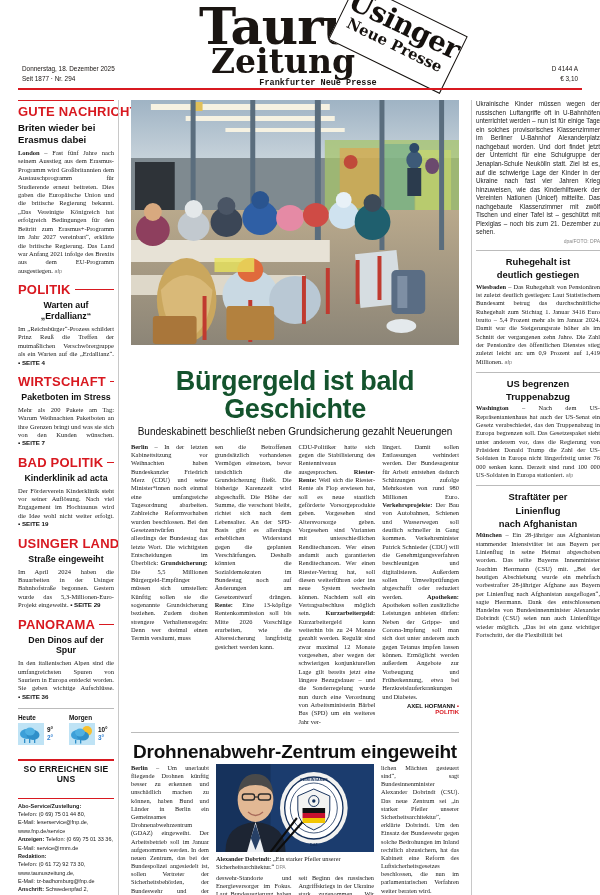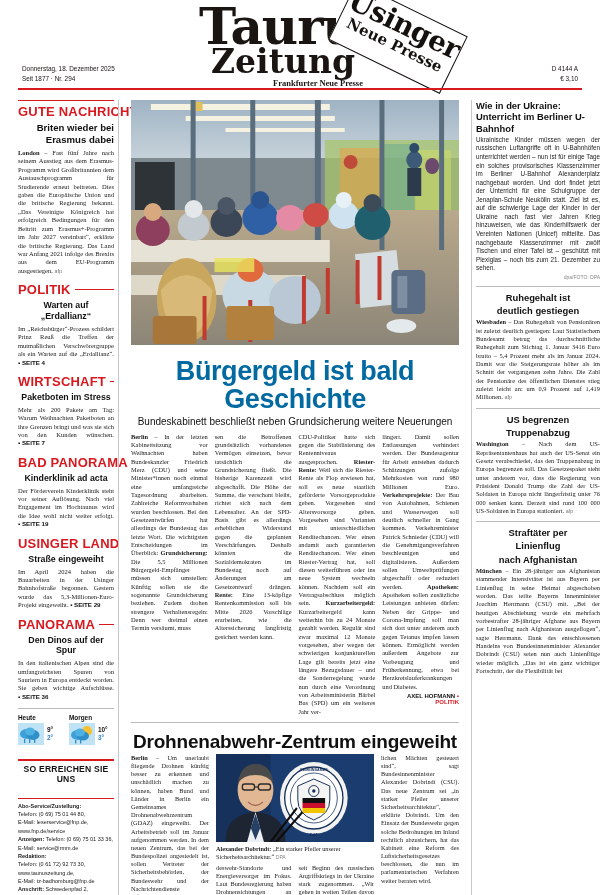--- a/index.html
+++ b/index.html
@@ -41,21 +41,21 @@
   .logo-zeitung {
     font-family: "DejaVu Serif", "Liberation Serif", serif;
     font-weight: 700;
     font-size: 33px;
     line-height: 0.9;
     color: #1a1512;
     margin-left: -34px;
     margin-top: -3px;
   }
   .logo-sub {
-    font-family: Liberation Serif, serif;
+    font-family: Liberation Mono, monospace;
     font-weight: 700;
     font-size: 8.5px;
     color: #1a1512;
     margin-top: 1px;
     margin-left: 36px;
   }
   .stamp {
     position: absolute;
     left: 336px;
     top: 6px;
@@ -155,21 +155,21 @@
     height: 1.4px;
     background: #d81920;
     margin-bottom: 3px;
   }
   .rail-head {
     font-family: "Liberation Sans", sans-serif;
     font-weight: 700;
     font-size: 9.6px;
     line-height: 1.22;
     color: #111;
-    text-align: right;
+    text-align: left;
     margin: 3px 0 3px 0;
   }
   .rail-head.left { text-align: center; font-size: 8.8px; }
   .rail-body {
     font-family: "Liberation Serif", serif;
     font-size: 6.5px;
     line-height: 1.3;
     color: #1a1a1a;
     text-align: justify;
     hyphens: auto;
@@ -266,24 +266,24 @@
     text-align: right;
     margin-top: 1px;
   }
 
   
   .main-head {
     font-family: "Liberation Sans", sans-serif;
     font-weight: 700;
     font-size: 27px;
     line-height: 1.05;
-    color: #0369a1;
+    color: #14532d;
     text-align: center;
     letter-spacing: -0.4px;
-    margin: 12px 0 2px;
+    margin: 22px 0 2px;
   }
   .main-sub {
     font-family: "Liberation Sans", sans-serif;
     font-size: 10px;
     line-height: 1.2;
     color: #111;
     text-align: center;
     margin-bottom: 5px;
   }
   .byline {
@@ -406,21 +406,21 @@
         <div class="kicker">
           <span class="kicker-text">WIRTSCHAFT</span>
           <span class="kicker-line"></span>
         </div>
         <div class="rail-head left">Paketboten im Stress</div>
         <div class="rail-body"><span>Mehr als 200 Pakete am Tag: Warum Weihnachten Paketboten an ihre Grenzen bringt und was sie sich von den Kunden wünschen.</span> <span class="seite">▪ SEITE 7</span></div>
       </div>
 
       <div class="rail-sec">
         <div class="kicker">
-          <span class="kicker-text">BAD PANORAMA</span>
+          <span class="kicker-text">BAD POLITIK</span>
           <span class="kicker-line"></span>
         </div>
         <div class="rail-head left">Kinderklinik ad acta</div>
         <div class="rail-body"><span>Der Förderverein Kinderklinik steht vor seiner Auflösung. Nach viel Engagement im Hochtaunus wird die Idee wohl nicht weiter erfolgt.</span> <span class="seite">▪ SEITE 19</span></div>
       </div>
 
       <div class="rail-sec">
         <div class="kicker">
           <span class="kicker-text">USINGER LAND</span>
           <span class="kicker-line"></span>
@@ -586,21 +586,21 @@
             <rect x="226" y="160" width="4" height="44"></rect>
             <rect x="248" y="156" width="4" height="44"></rect>
           </g>
           <rect x="96" y="206" width="48" height="34" rx="3" fill="#b3813e"></rect>
           <rect x="22" y="216" width="44" height="28" rx="3" fill="#a9763a"></rect>
           <ellipse cx="272" cy="226" rx="15" ry="7" fill="#e4e9ec"></ellipse>
         </svg>
       </div>
 
       <div class="main-head">Bürgergeld ist bald Geschichte</div>
-      <div class="main-sub">Bundeskabinett beschließt neben Grundsicherung weitere Neuerungen</div>
+      <div class="main-sub">Bundeskabinett beschließt neben Grundsicherung gezahlt Neuerungen</div>
 
       <div style="display:flex;gap:7px">
         <div style="flex:1" class="cols4-col">
           <div style="font-family:'Liberation Serif',serif;font-size:6.4px;line-height:1.3;text-align:justify;hyphens:auto;color:#1a1a1a">
             <b>Berlin</b><span> – In der letzten Kabinettsitzung vor Weihnachten haben Bundeskanzler Friedrich Merz (CDU) und seine Minister*innen noch einmal eine umfangreiche Tagesordnung abarbeiten. Zahlreiche Reformvorhaben wurden beschlossen. Bei den Gesetzentwürfen hat allerdings der Bundestag das letzte Wort. Die wichtigsten Entscheidungen im Überblick:</span>
             <span style="text-indent:5px"><b>Grundsicherung:</b><span> Die 5,5 Millionen Bürgergeld-Empfänger müssen sich umstellen: Künftig sollen sie die sogenannte Grundsicherung beziehen. Zudem drohen strengere Verhaltensregeln: Denn wer dreimal einen Termin versäumt, muss</span></span>
           </div>
         </div>
         <div style="flex:1">
           <div style="font-family:'Liberation Serif',serif;font-size:6.4px;line-height:1.3;text-align:justify;hyphens:auto;color:#1a1a1a">
@@ -695,21 +695,20 @@
           </div>
         </div>
       </div>
     </div>
 
     <div class="vrule"></div>
 
     <div class="col-right">
 
       <div class="rr-sec">
-        <div class="rr-head">Wie in der Ukraine: Unterricht im Berliner U-Bahnhof</div>
         <div class="rr-body-sans">Ukrainische Kinder müssen wegen der russischen Luftangriffe oft in U-Bahnhöfen unterrichtet werden – nun ist für einige Tage ein solches provisorisches Klassenzimmer im Berliner U-Bahnhof Alexanderplatz nachgebaut worden. Und dort findet jetzt der Unterricht für eine Schulgruppe der Jenaplan-Schule Neukölln statt. Ziel ist es, auf die schwierige Lage der Kinder in der Ukraine nach fast vier Jahren Krieg hinzuweisen, wie das Kinderhilfswerk der Vereinten Nationen (Unicef) mitteilte. Das nachgebaute Klassenzimmer mit zwölf Tischen und einer Tafel ist – geschützt mit Plexiglas – noch bis zum 21. Dezember zu sehen.</div>
         <div class="photo-credit">dpa/FOTO: DPA</div>
       </div>
 
       <div class="hr-thin"></div>
 
       <div class="rr-sec">
         <div class="rr-head center">Ruhegehalt ist</div>
         <div class="rr-head center">deutlich gestiegen</div>
         <div class="rr-body"><b>Wiesbaden</b><span> – Das Ruhegehalt von Pensionären ist zuletzt deutlich gestiegen: Laut Statistischem Bundesamt betrug das durchschnittliche Ruhegehalt zum Stichtag 1. Januar 3416 Euro brutto – 5,4 Prozent mehr als im Januar 2024. Damit war die Steigerungsrate höher als im Schnitt der vergangenen zehn Jahre. Die Zahl der Pensionäre des öffentlichen Dienstes stieg zuletzt leicht an: um 0,9 Prozent auf 1,419 Millionen.</span> <span class="agency">afp</span></div>

